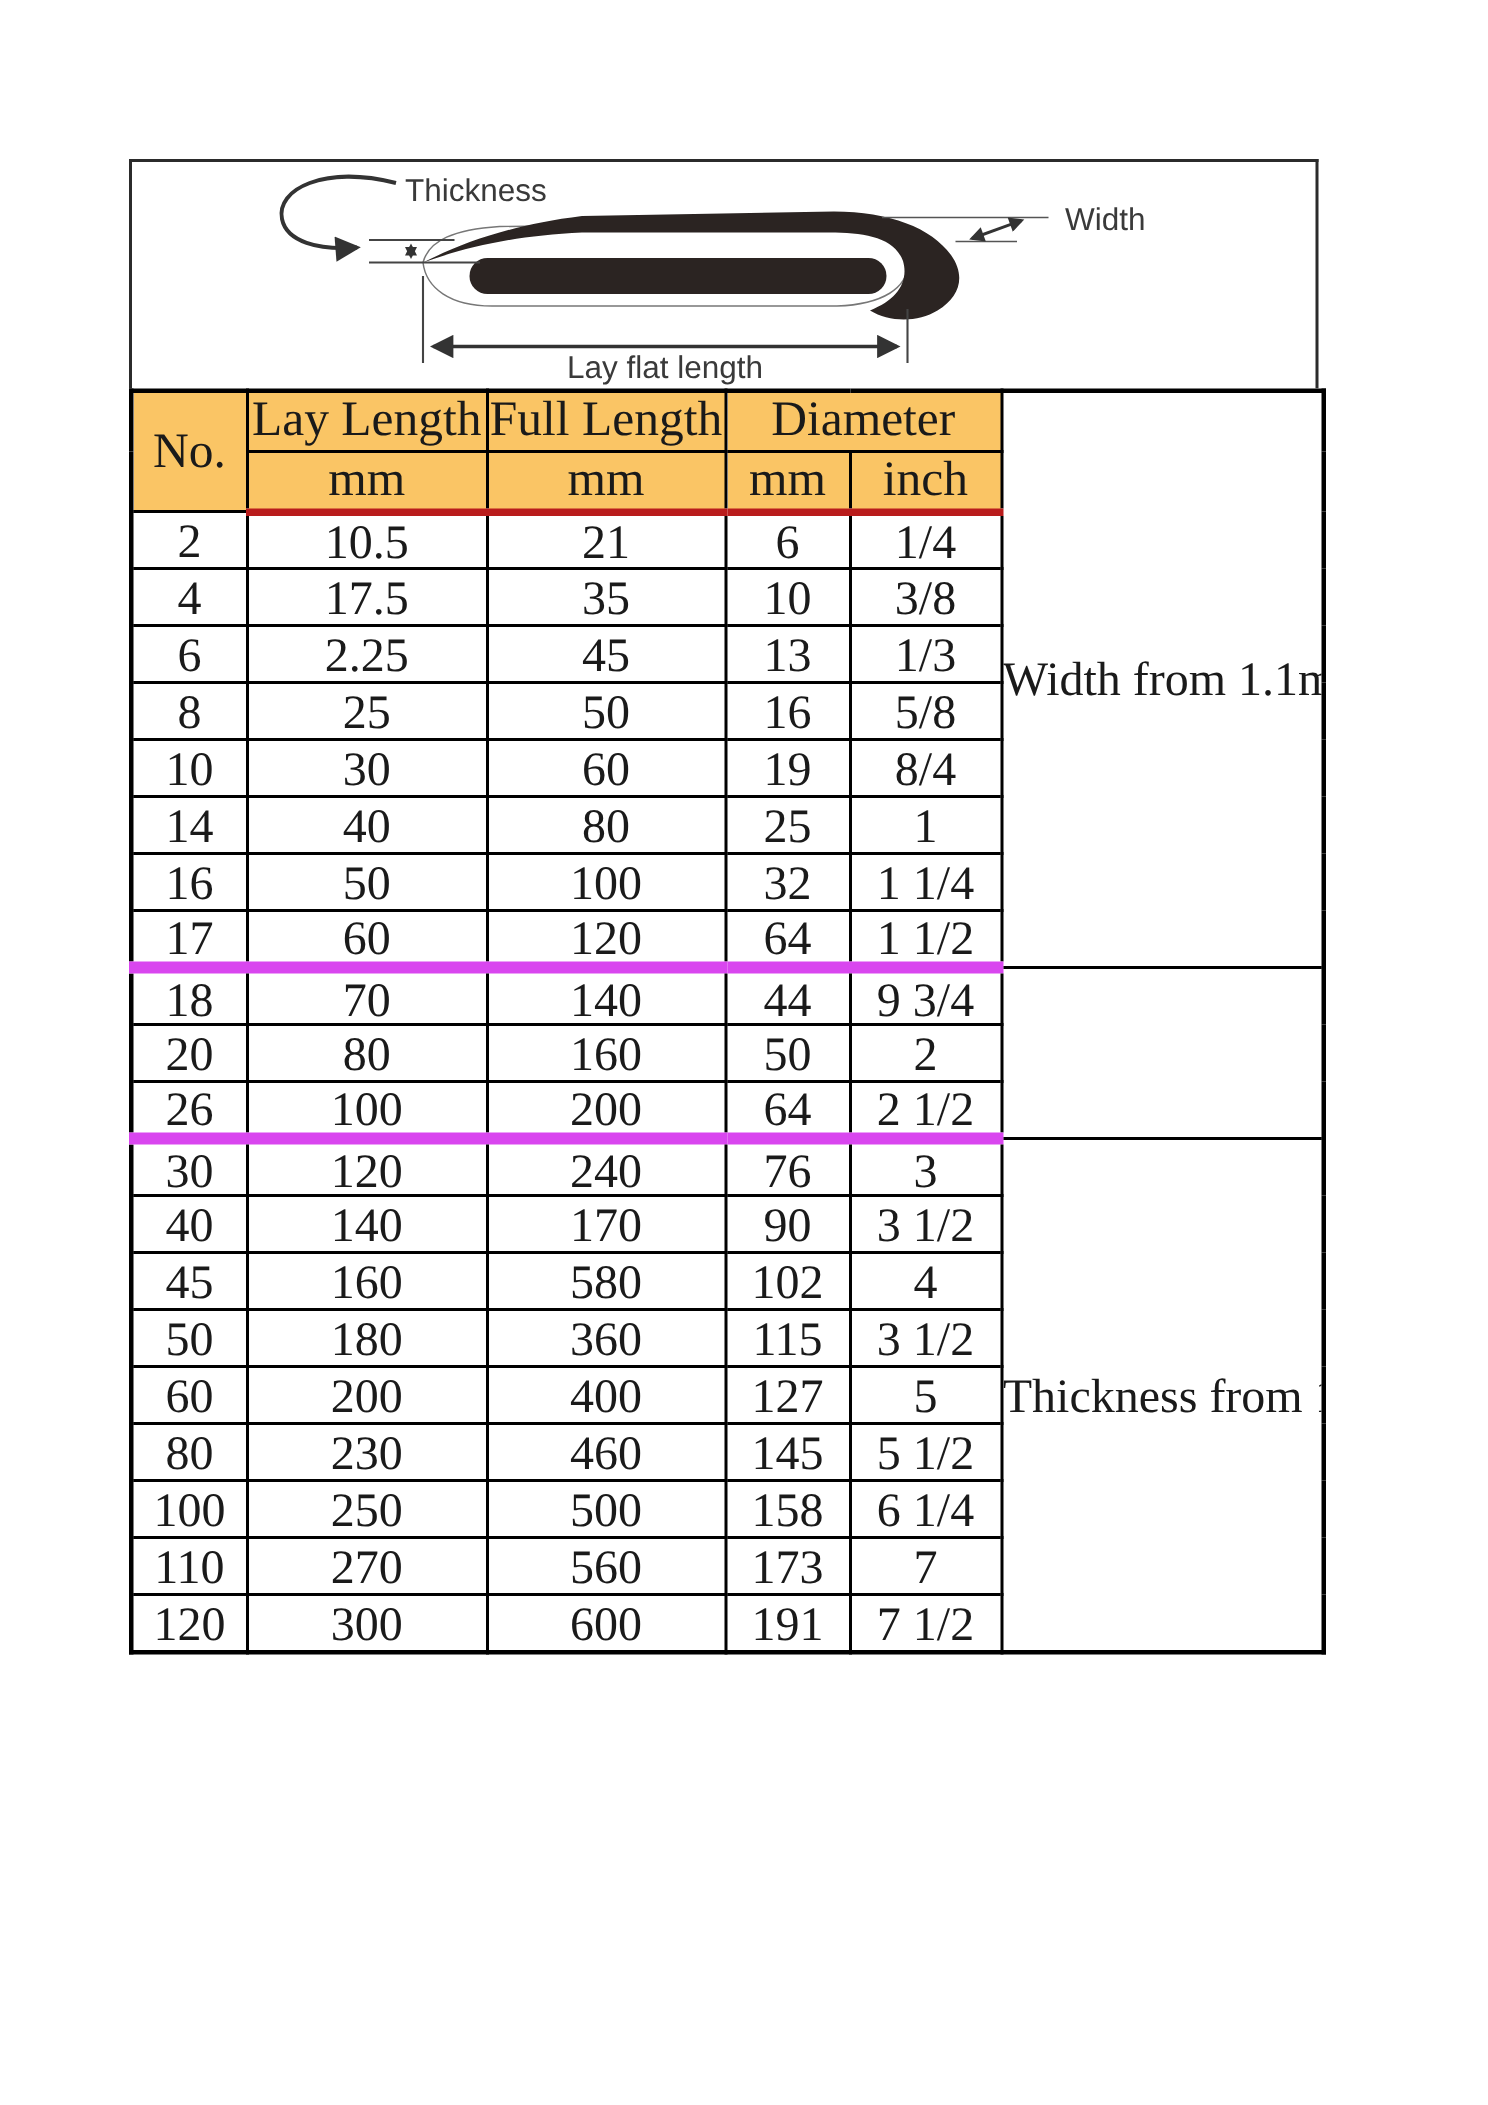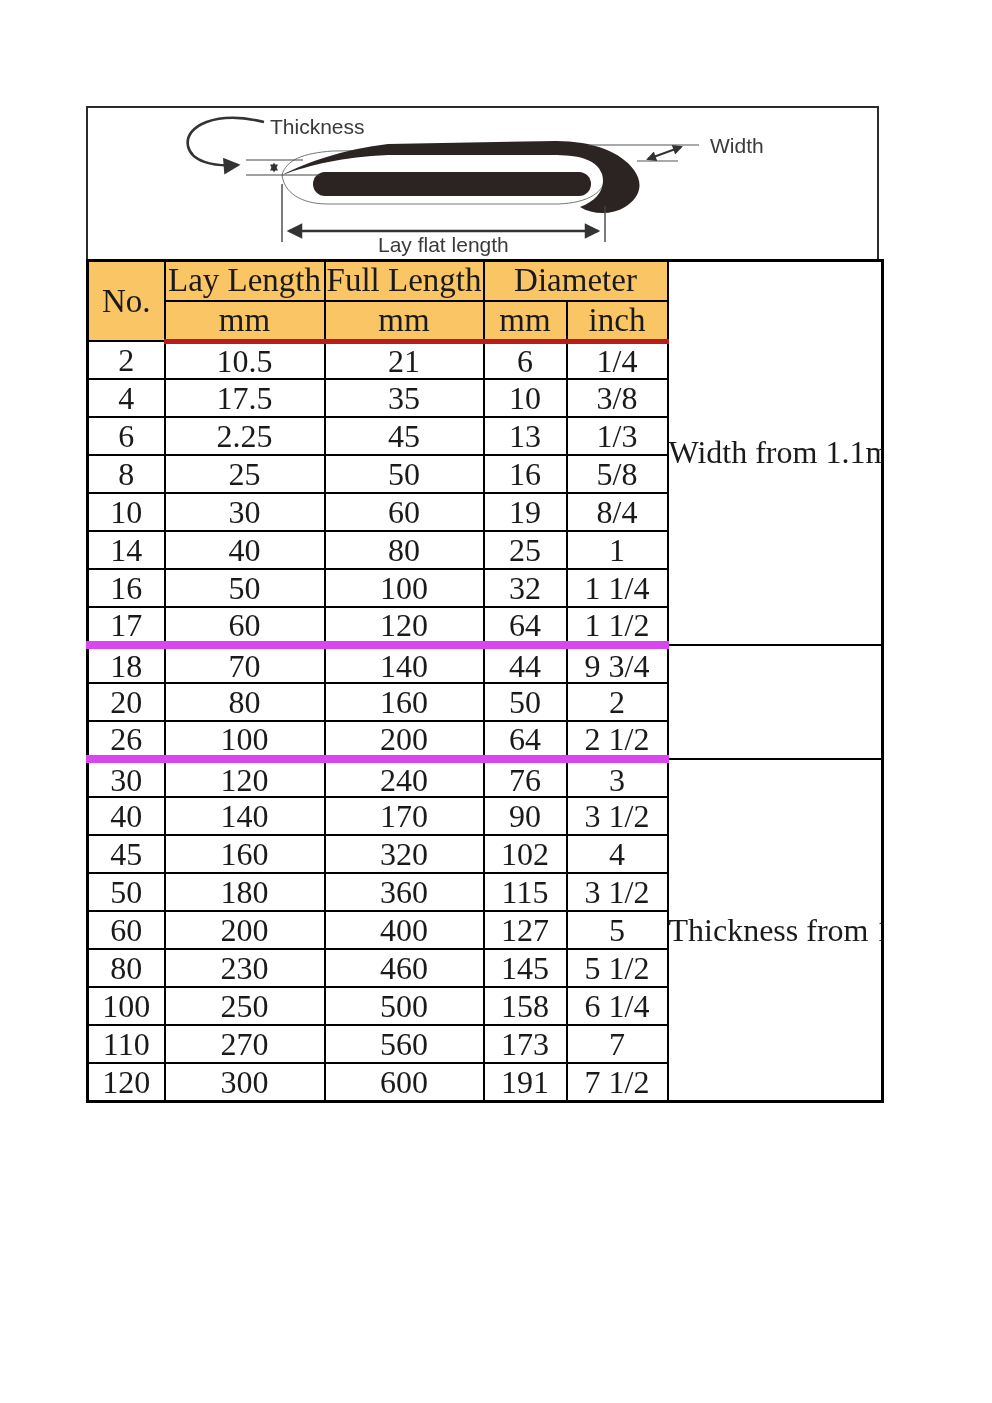--- a/index.html
+++ b/index.html
@@ -214,21 +214,21 @@
     <tr class="drow">
       <td>40</td>
       <td>140</td>
       <td>170</td>
       <td>90</td>
       <td class="inch-left">3 1/2</td>
     </tr>
     <tr class="drow">
       <td>45</td>
       <td>160</td>
-      <td>320</td>
+      <td>580</td>
       <td>102</td>
       <td class="inch-left">4</td>
     </tr>
     <tr class="drow">
       <td>50</td>
       <td>180</td>
       <td>360</td>
       <td>115</td>
       <td class="inch-left">3 1/2</td>
     </tr>

